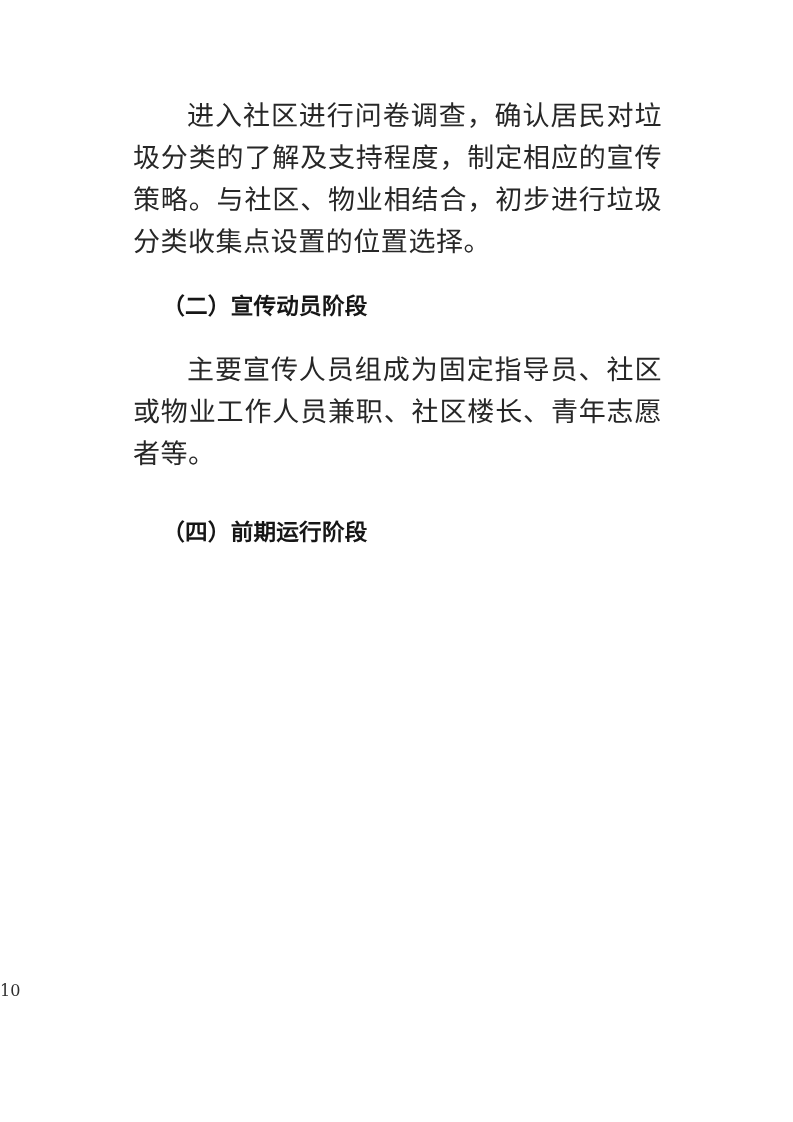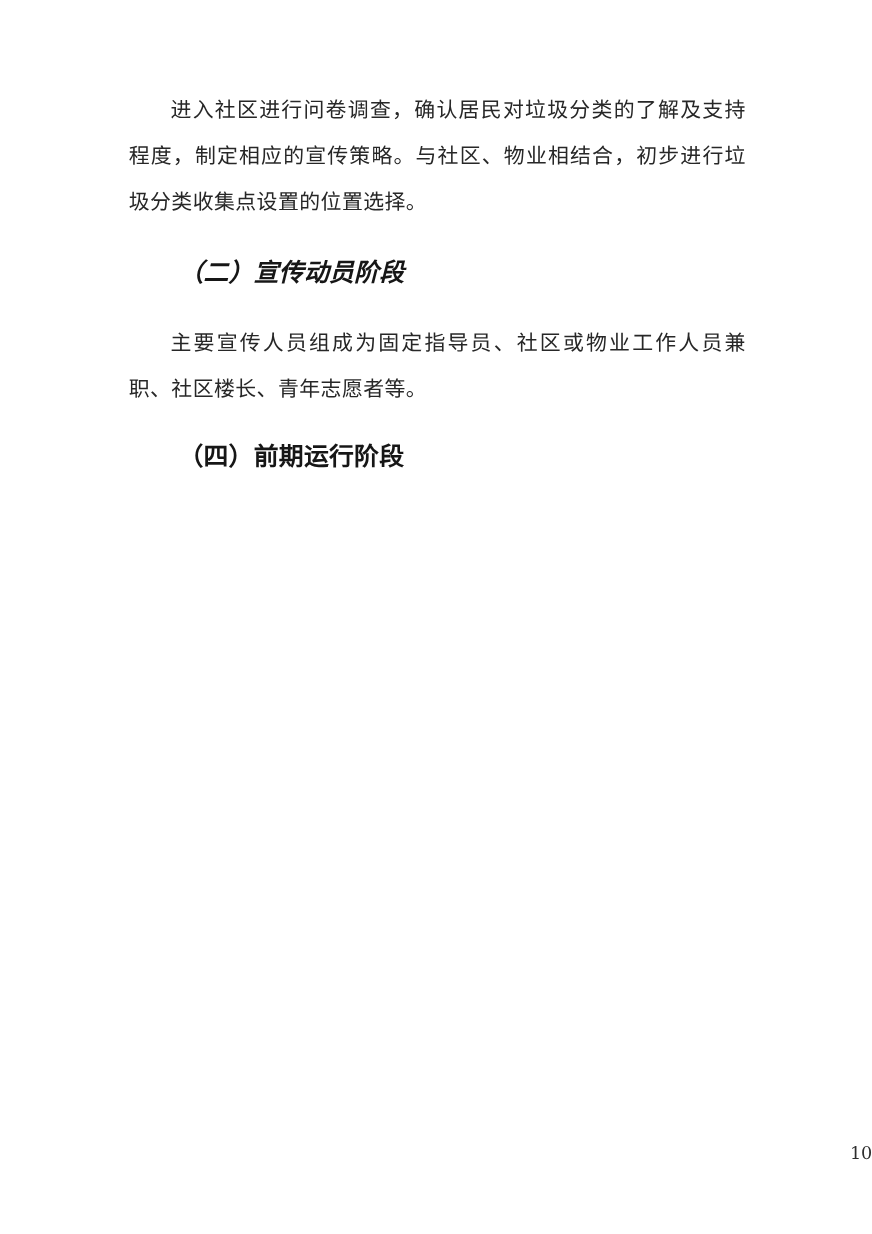--- a/index.html
+++ b/index.html
@@ -28,59 +28,58 @@
 
   .content {
     position: absolute;
     left: 117px;
     top: 79px;
     width: 561px;
   }
 
   
   .para {
-    font-size: 19px;
+    font-size: 27px;
     line-height: 42px;
     text-align: justify;
     text-justify: inter-ideograph;
     text-indent: 2em;
-    margin: 0;
+    margin: 16px;
     letter-spacing: 0.02em;
     color: #272727;
     word-break: break-all;
   }
 
   
   .heading {
     font-size: 22.6px;
     line-height: 42px;
     font-weight: 700;
     text-indent: 2em;
     margin: 0;
     color: #161616;
     letter-spacing: 0.01em;
     text-align: left;
   }
   .heading-block {
     margin-top: 22px;
     margin-bottom: 22px;
-    font-style: italic;
   }
   .heading-block-tight {
-    margin-top: 20px;
+    margin-top: 36px;
     margin-bottom: 14px;
   }
 
   
   .page-number {
     position: absolute;
     left: 0;
     right: 0;
-    top: 1038px;
-    text-align: right;
+    top: 980px;
+    text-align: left;
     font-size: 16px;
     line-height: 22px;
     color: #2e2e2e;
     font-family: "DejaVu Serif", "Liberation Serif", serif;
   }
 </style>
 </head>
 <body>
 
 <div class="page">

